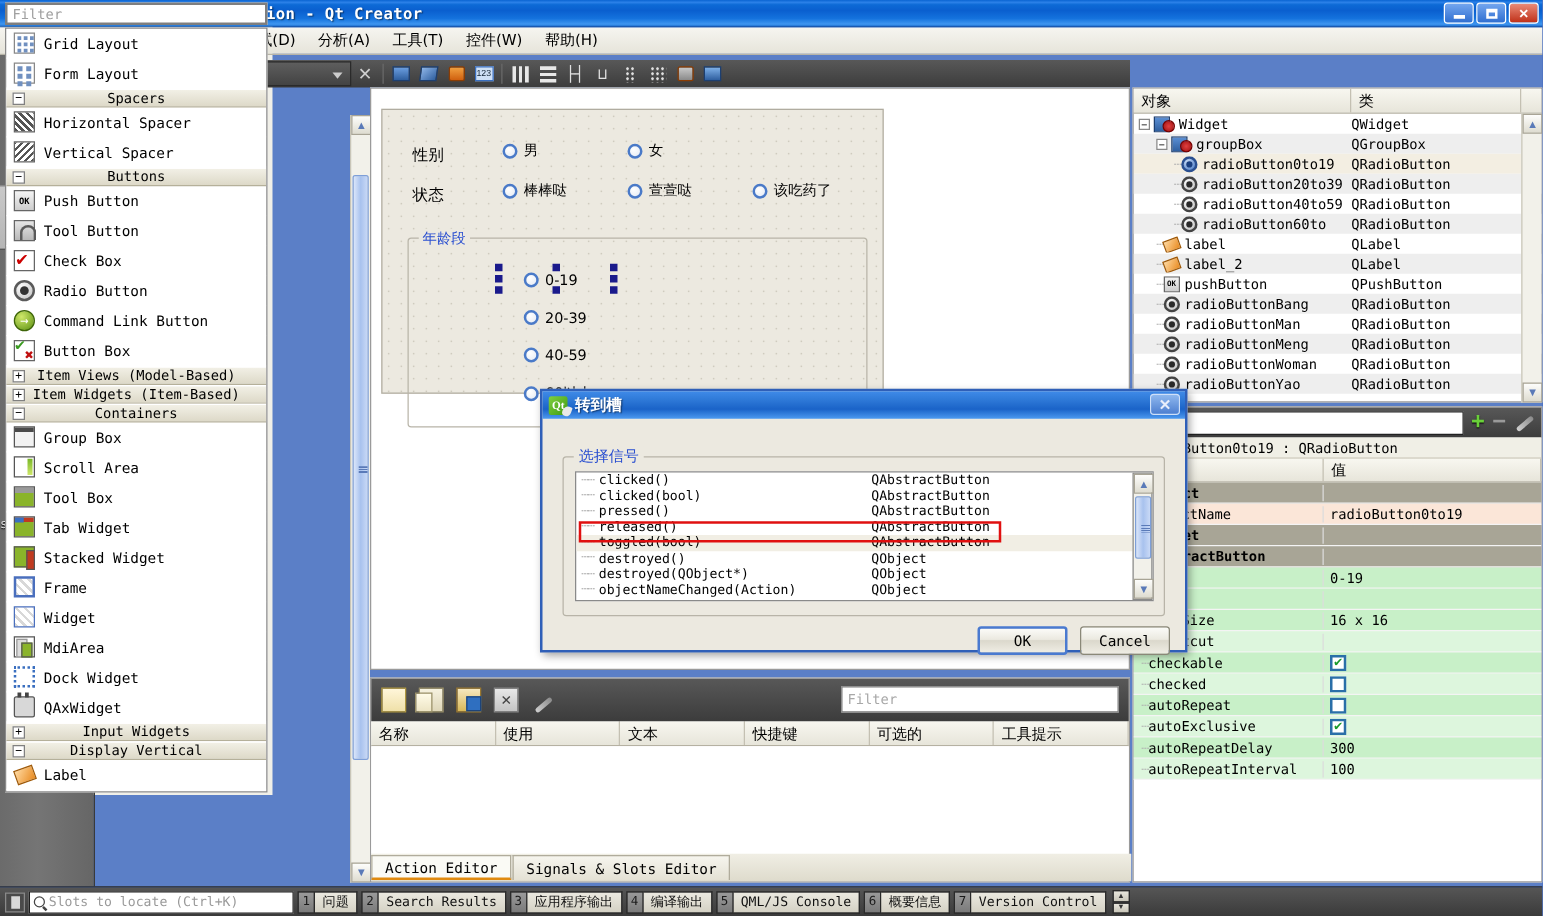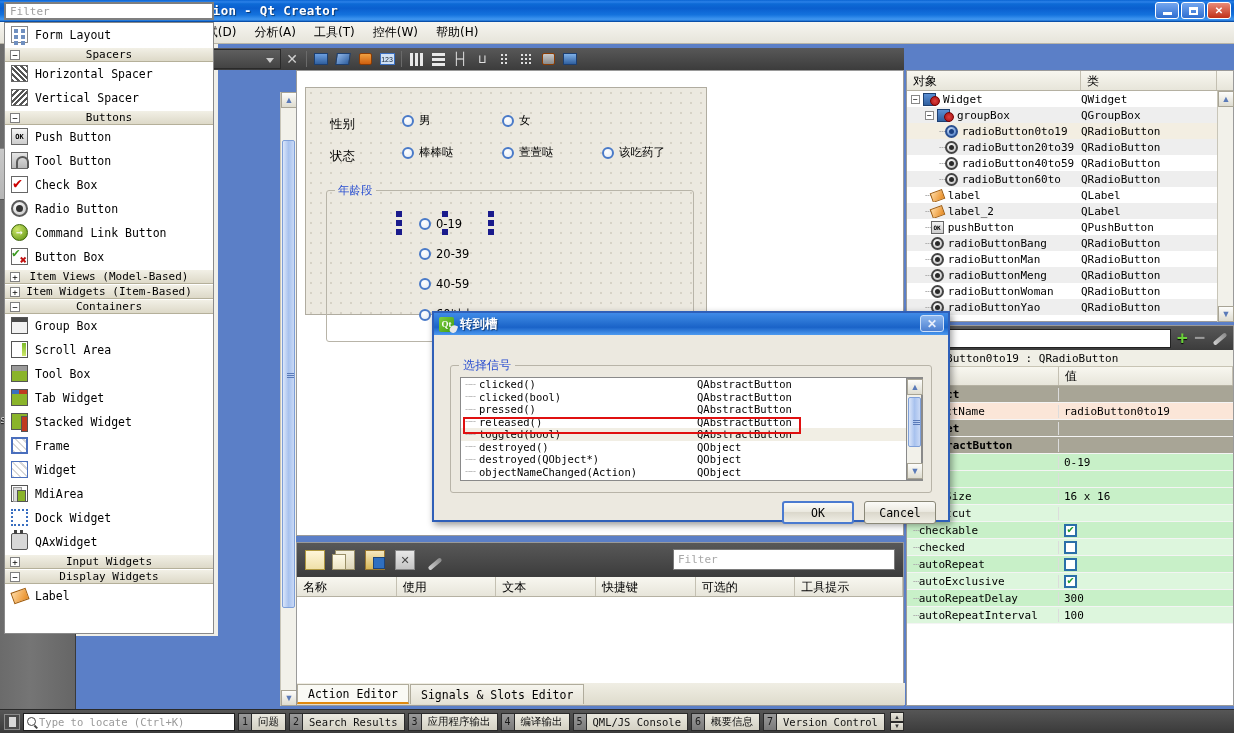--- a/index.html
+++ b/index.html
@@ -596,20 +596,24 @@
         <div class="tb-form"></div>
       </div>
   </div>
 
   <div class="widgetbox">
     <div class="wb-filter">
       <span>Filter</span>
     </div>
     <div class="wb-list" id="wblist">
         <div class="wb-row">
+          <span class="wb-ico i-grid"></span>
+          <span>Grid Layout</span>
+        </div>
+        <div class="wb-row">
           <span class="wb-ico i-form"></span>
           <span>Form Layout</span>
         </div>
         <div class="wb-cat">
           <span class="expander">−</span>
           <span>Spacers</span>
         </div>
         <div class="wb-row">
           <span class="wb-ico i-hspacer"></span>
           <span>Horizontal Spacer</span>
@@ -697,21 +701,21 @@
         <div class="wb-row">
           <span class="wb-ico i-qax"></span>
           <span>QAxWidget</span>
         </div>
         <div class="wb-cat">
           <span class="expander">+</span>
           <span>Input Widgets</span>
         </div>
         <div class="wb-cat">
           <span class="expander">−</span>
-          <span>Display Widgets</span>
+          <span>Display Vertical</span>
         </div>
         <div class="wb-row">
           <span class="wb-ico i-label"></span>
           <span>Label</span>
         </div>
       </div>
     <div class="vscroll" style="left:280px; top:92px; width:16px; height:614px;">
       <div class="vs-btn">▲</div>
       <div class="vs-thumb" style="top:48px; height:468px;">
         <div class="vs-grip" style="top:232px;"></div>
@@ -1141,21 +1145,21 @@
       <div class="dlg-btn default" style="left:348px; top:166px;">OK</div>
       <div class="dlg-btn" style="left:430px; top:166px;">Cancel</div>
     </div>
   </div>
   <div class="redbox"></div>
 
   <div class="statusbar">
     <div class="sb-toggle"></div>
     <div class="sb-locate">
       <span class="mag"></span>
-      <span>Type to locate (Ctrl+K)</span>
+      <span>Slots to locate (Ctrl+K)</span>
     </div>
     <div id="sbpanes" style="display:flex;gap:3px;align-items:center;">
         <div class="sb-item">
           <div class="sb-num">1</div>
           <div class="sb-lbl">问题</div>
         </div>
         <div class="sb-item">
           <div class="sb-num">2</div>
           <div class="sb-lbl">Search Results</div>
         </div>

